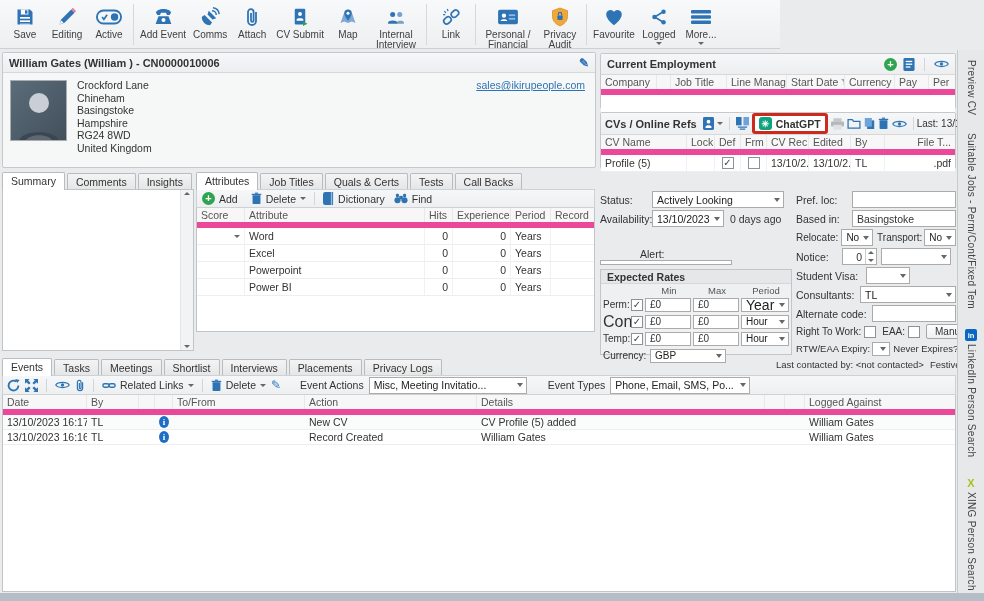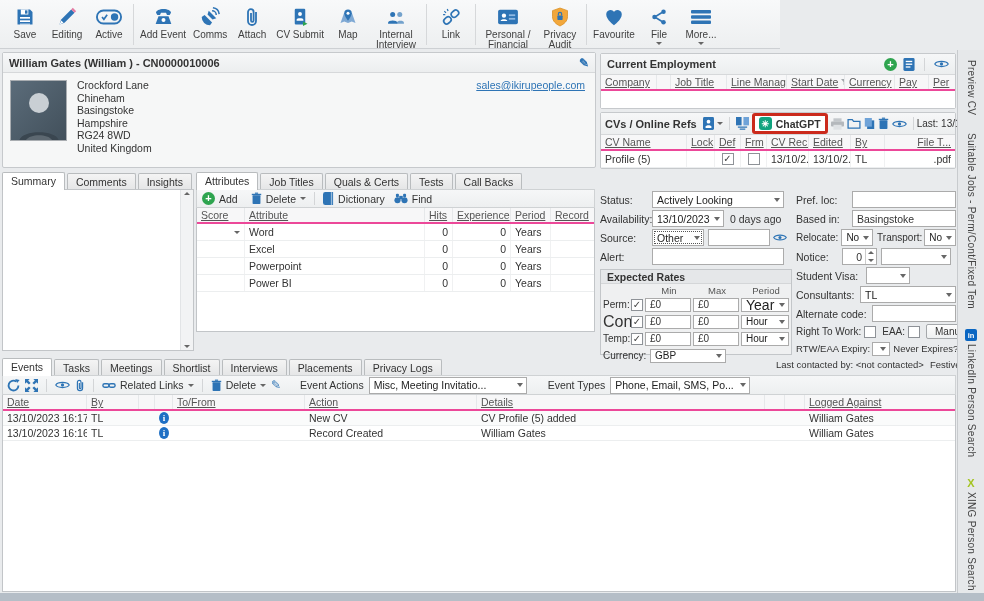--- a/index.html
+++ b/index.html
@@ -23,21 +23,21 @@
   .panel{position:absolute;background:#f6f7f7;border:1px solid #c6c9cc;border-radius:2px;}
   .phead{height:20px;background:linear-gradient(#f6f7f8,#eceeef);border-bottom:1px solid #d6d8da;
     display:flex;align-items:center;padding:0 6px;font-size:11px;font-weight:bold;color:#333;}
   
   .tabrow{display:flex;align-items:flex-end;height:18px;}
   .tab{background:linear-gradient(#f4f4f4,#e4e5e6);border:1px solid #b9bcbe;border-bottom:none;
     border-radius:2px 2px 0 0;padding:2px 8px 2px;font-size:10.5px;color:#333;margin-right:2px;
     position:relative;white-space:nowrap;}
   .tab.active{background:#fff;z-index:3;padding-bottom:3px;}
   
-  .gridhead{display:flex;background:#f7f7f8;border-bottom:2px solid #ec4899;font-size:10.5px;color:#555;text-decoration:underline;}
+  .gridhead{display:flex;background:#f7f7f8;border-bottom:6px solid #ec4899;font-size:10.5px;color:#555;}
   .gh{padding:1px 4px;border-right:1px solid #e6e8ea;display:flex;align-items:center;overflow:hidden;white-space:nowrap;}
   .grow{display:flex;background:#fff;border-bottom:1px solid #eceeef;font-size:10.5px;color:#333;}
   .gc{padding:1px 4px;border-right:1px solid #f0f1f2;overflow:hidden;white-space:nowrap;display:flex;align-items:center;}
   .num{justify-content:flex-end;}
   
   .sel{display:inline-flex;align-items:center;justify-content:space-between;background:#fff;
     border:1px solid #ababab;height:17px;padding:0 3px 0 4px;font-size:10.5px;color:#222;white-space:nowrap;}
   .sel .cd{width:0;height:0;border-left:3.5px solid transparent;border-right:3.5px solid transparent;
     border-top:4px solid #676767;margin-left:3px;flex:none;}
   .sel.focused{outline:1px dotted #555;outline-offset:-3px;}
@@ -255,21 +255,21 @@
     </div>
     <div class="tbtn">
       <span class="ticon ic">
           <svg width="18" height="18" viewBox="0 0 24 24" fill="#2e74b5">
             <circle cx="18" cy="5" r="3"></circle>
             <circle cx="6" cy="12" r="3"></circle>
             <circle cx="18" cy="19" r="3"></circle>
             <path stroke="#2e74b5" stroke-width="2" d="M8 11l8-5M8 13l8 5"></path>
           </svg>
         </span>
-      <span class="tlabel">File</span>
+      <span class="tlabel">Logged</span>
       <span class="caret-down"></span>
     </div>
     <div class="tbtn">
       <span class="ticon ic">
           <svg width="20" height="16" viewBox="0 0 20 16" fill="#2e74b5">
             <rect y="1" width="20" height="3.4" rx="1"></rect>
             <rect y="6.3" width="20" height="3.4" rx="1"></rect>
             <rect y="11.6" width="20" height="3.4" rx="1"></rect>
           </svg>
         </span>
@@ -558,35 +558,21 @@
       </span>
   </div>
   <div class="fr" style="left:0;top:157px;">
     <span class="lbl" style="width:52px">Availability:</span>
     <span class="sel" style="width:72px">
         <span>13/10/2023</span>
         <span class="cd"></span>
       </span>
     <span class="lbl" style="margin-left:6px">0 days ago</span>
   </div>
-  <div class="fr" style="left:0;top:176px;">
-    <span class="lbl" style="width:52px">Source:</span>
-    <span class="sel focused" style="width:52px">
-        <span>Other</span>
-        <span class="cd"></span>
-      </span>
-    <span class="inp" style="width:62px;margin-left:4px"></span>
-    <span class="ic" style="margin-left:3px">
-        <svg width="14" height="9" viewBox="0 0 20 12">
-          <path d="M1 6C4 1.5 16 1.5 19 6 16 10.5 4 10.5 1 6z" fill="none" stroke="#2e74b5" stroke-width="1.6"></path>
-          <circle cx="10" cy="6" r="2.2" fill="#2e74b5"></circle>
-        </svg>
-      </span>
-  </div>
-  <div class="fr" style="left:0;top:195px;">
+  <div class="fr" style="left:0;top:195px;flex-direction:column;">
     <span class="lbl" style="width:52px">Alert:</span>
     <span class="inp" style="width:132px"></span>
   </div>
 
   <div class="groupbox" style="left:0;top:216px;width:192px;height:86px;">
     <div class="gb-title">Expected Rates</div>
     <div style="display:flex;font-size:9.5px;color:#555;padding:1px 0 0;">
       <span style="width:44px"></span>
         <span style="width:48px;text-align:center">Min</span>
         <span style="width:48px;text-align:center">Max</span>

